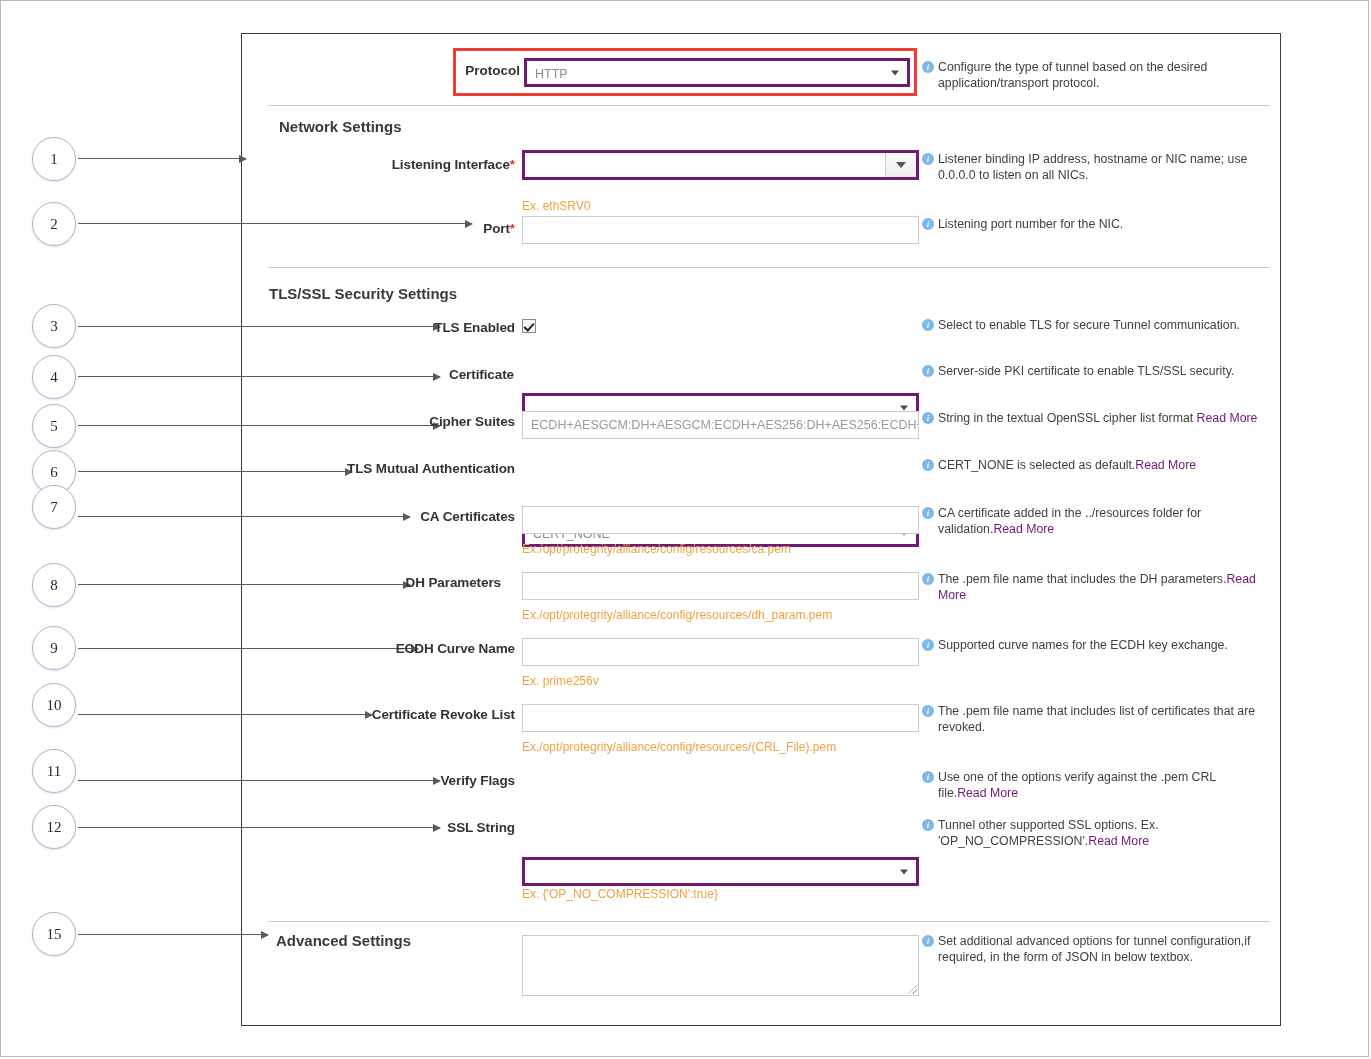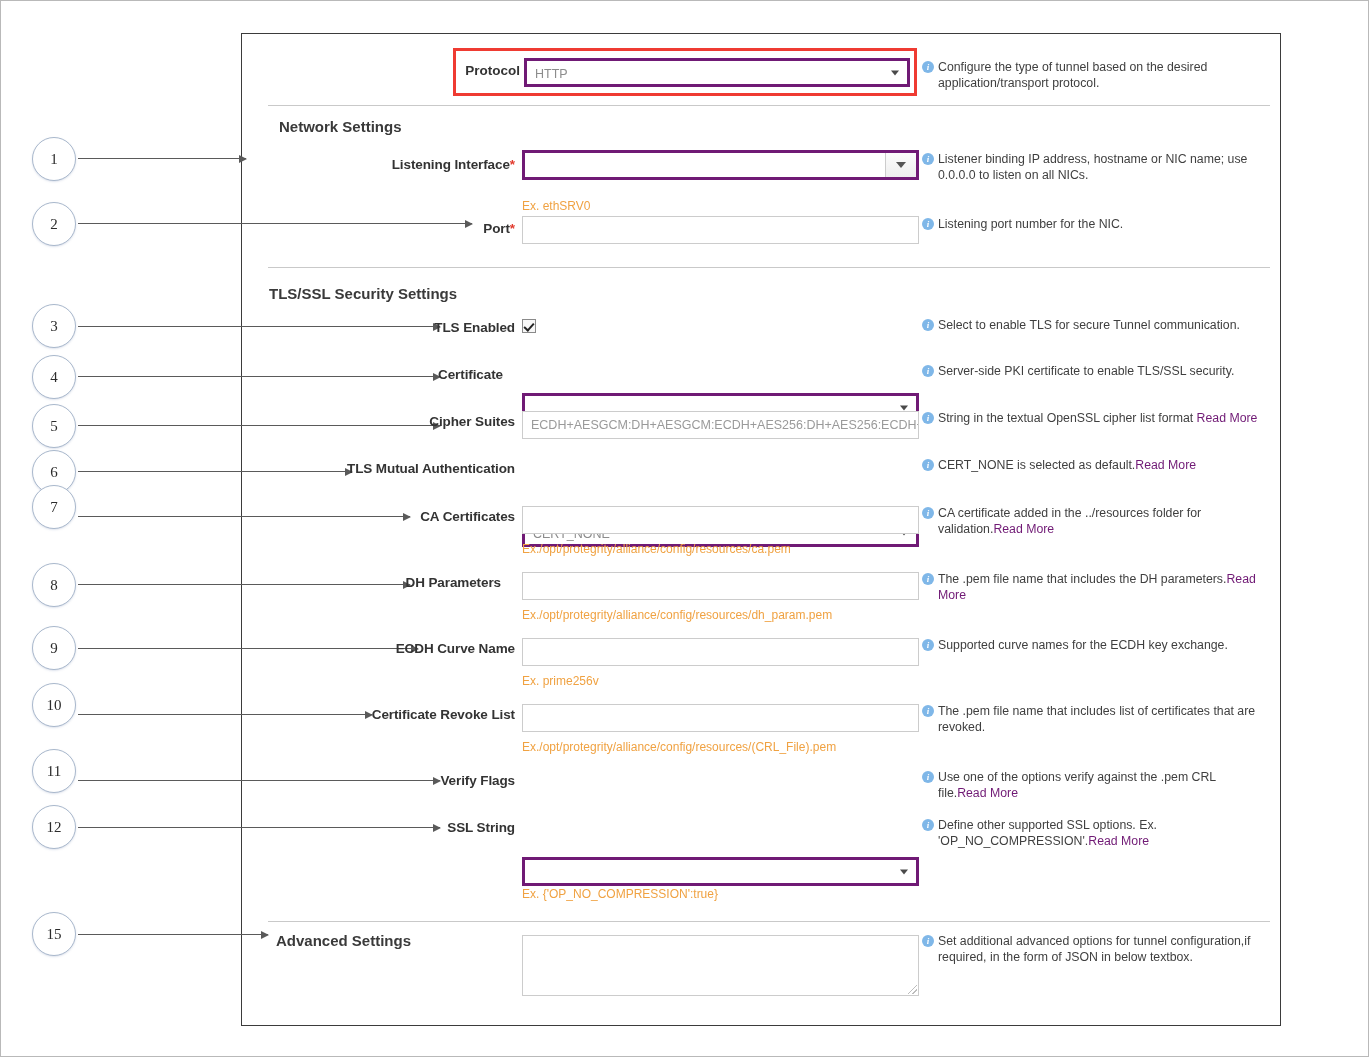--- a/index.html
+++ b/index.html
@@ -175,21 +175,21 @@
 <div class="ctl" style="left:522px;top:319px;">
   <span class="checkbox"></span>
 </div>
 <div class="help" style="top:318px;">
   <span class="ico">i</span>
   <span>Select to enable TLS for secure Tunnel communication.</span>
 </div>
 
 <div class="callout" style="left:32px;top:355px;">4</div>
 <div class="leader" style="left:78px;top:376px;width:362px;"></div>
-<div class="field-label" style="left:318px;top:367px;width:185px;">Certificate</div>
+<div class="field-label" style="left:329px;top:367px;width:185px;">Certificate</div>
 <div class="select ctl" style="left:522px;top:363px;height:29px;">
   <span></span>
   <span class="caret"></span>
 </div>
 <div class="help" style="top:364px;">
   <span class="ico">i</span>
   <span>Server-side PKI certificate to enable TLS/SSL security.</span>
 </div>
 
 <div class="callout" style="left:32px;top:404px;">5</div>
@@ -268,21 +268,21 @@
 <div class="callout" style="left:32px;top:805px;">12</div>
 <div class="leader" style="left:78px;top:827px;width:362px;"></div>
 <div class="field-label" style="left:330px;top:820px;width:185px;">SSL String</div>
 <div class="textarea ctl" style="left:522px;top:818px;height:61px;">
   <span style="display:block;padding:4px 8px;font-size:12.5px;color:#888;"></span>
   <span class="grip"></span>
 </div>
 <div class="hint" style="left:522px;top:887px;">Ex. {'OP_NO_COMPRESSION':true}</div>
 <div class="help" style="top:818px;">
   <span class="ico">i</span>
-  <span>Define other supported SSL options. Ex. 'OP_NO_COMPRESSION'.</span><a href="#">Read More</a>
+  <span>Tunnel other supported SSL options. Ex. 'OP_NO_COMPRESSION'.</span><a href="#">Read More</a>
 </div>
 
 <div class="divider" style="left:268px;top:921px;width:1002px;"></div>
 
 <div class="callout" style="left:32px;top:912px;">15</div>
 <div class="leader" style="left:78px;top:934px;width:190px;"></div>
 <div class="section-title" style="left:276px;top:932px;">Advanced Settings</div>
 
 <div class="help" style="top:934px;">
   <span class="ico">i</span>

